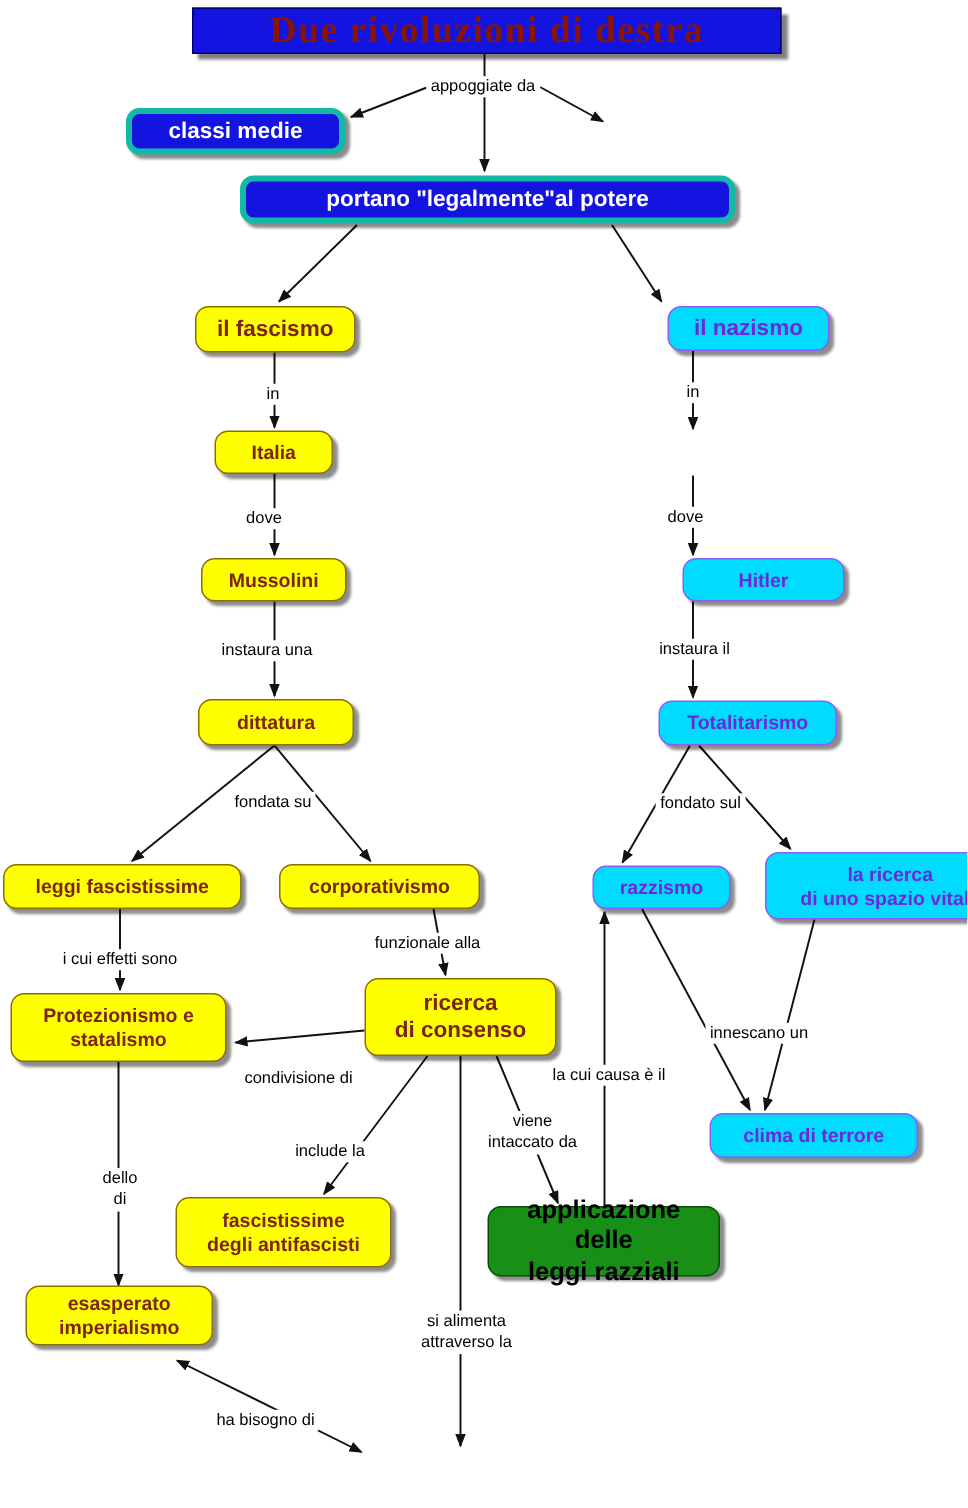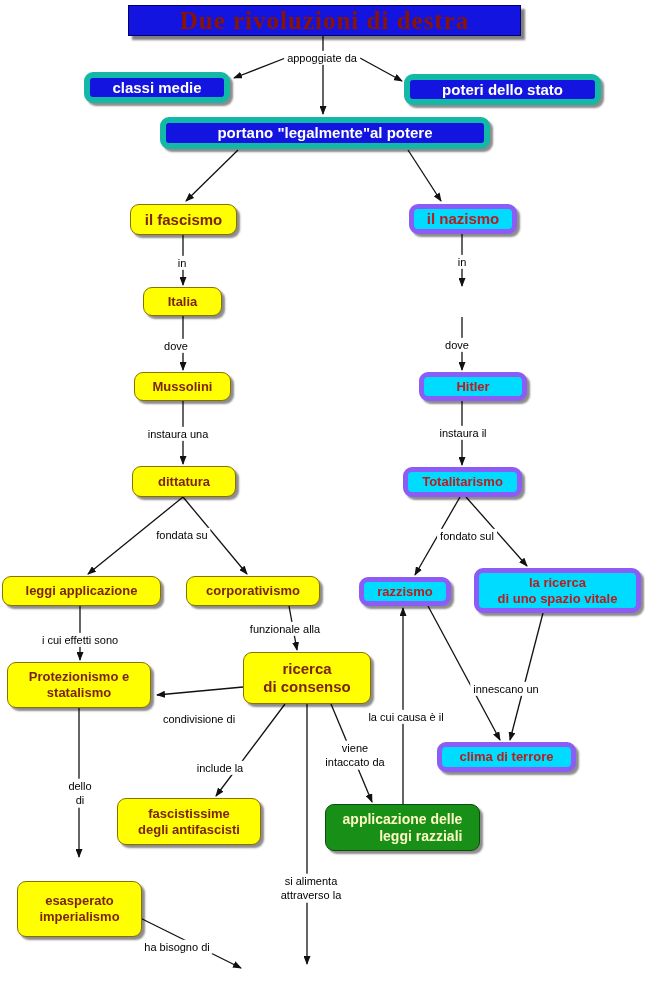--- a/index.html
+++ b/index.html
@@ -6,24 +6,24 @@
   html,body { background:#fff; font-family:"Liberation Sans", sans-serif; }
   .canvas { position:relative; width:645px; height:1005px; background:#fff; overflow:hidden;border-radius:29px; }
 
   .wires { position:absolute; left:0; top:0; z-index:1; }
   .wires line { stroke:var(--line); stroke-width:1.3; }
   .wires .arrhead { fill:var(--line); }
 
   .node { position:absolute; z-index:3; display:flex; align-items:center; justify-content:center;
           text-align:center; font-weight:bold; border-radius:9px; line-height:1.2;
           white-space:pre-line; box-shadow:3px 3px 2px rgba(0,0,0,0.45); padding:2px 6px; }
-  .node.blue   { background:var(--blue);   color:#ffffff; border:6px solid #14b8a6; font-size:15px; }
-  .node.cyan   { background:var(--cyan);   color:#b91c1c; border:5px solid #8b5cf6; font-size:13px; }
+  .node.blue   { background:var(--blue);   color:#ffffff; border:4px solid #14b8a6; font-size:15px; }
+  .node.cyan   { background:var(--cyan);   color:#6d28d9; border:1px solid #8b5cf6; font-size:13px;margin-left:36px; }
   .node.yellow { background:var(--yellow); color:var(--yellow-text); border:1px solid #8a7000; font-size:13px; }
-  .node.green  { background:var(--green);  color:#fef9c3; border:1px solid #0b4d0b; font-size:14px;text-align:right; }
+  .node.green  { background:var(--green);  color:#000000; border:1px solid #0b4d0b; font-size:17px; }
   .node.big    { font-size:15px; }
 
   .node-title { position:absolute; z-index:3; display:flex; align-items:center; justify-content:center;
                 background:var(--blue); color:var(--title-text);
                 font-family:"Liberation Serif", serif; font-weight:bold; font-size:25px; letter-spacing:1px;
                 border:1px solid #000070; box-shadow:4px 4px 2px rgba(0,0,0,0.5); }
 
   .lbl { position:absolute; z-index:2; transform:translate(-50%,-50%); background:#ffffff; color:#000;
          font-size:11px; line-height:1.3; text-align:center; white-space:pre-line; padding:0 3px; }
 </style>
@@ -65,36 +65,35 @@
     <line x1="543" y1="613" x2="510" y2="740" marker-end="url(#arr)"></line>
     <line x1="462" y1="234" x2="462" y2="286" marker-end="url(#arr)"></line>
     <line x1="462" y1="317" x2="462" y2="370" marker-end="url(#arr)"></line>
     <line x1="462" y1="401" x2="462" y2="465" marker-end="url(#arr)"></line>
     <line x1="118" y1="907" x2="241" y2="968" marker-start="url(#arrs)" marker-end="url(#arr)"></line>
   </svg>
 
   <div class="node-title" style="left:128px;top:5px;width:393px;height:31px">Due rivoluzioni di destra</div>
 
   <div class="node blue" style="left:84px;top:72px;width:146px;height:31px">classi medie</div>
-  <div class="node blue" style="left:404px;top:74px;width:197px;height:31px">poteri dello stato</div>
   <div class="node blue" style="left:160px;top:117px;width:330px;height:32px">portano "legalmente"al potere</div>
 
   <div class="node yellow big" style="left:130px;top:204px;width:107px;height:31px">il fascismo</div>
   <div class="node yellow" style="left:143px;top:287px;width:79px;height:29px">Italia</div>
   <div class="node yellow" style="left:134px;top:372px;width:97px;height:29px">Mussolini</div>
   <div class="node yellow" style="left:132px;top:466px;width:104px;height:31px">dittatura</div>
-  <div class="node yellow" style="left:2px;top:576px;width:159px;height:30px">leggi applicazione</div>
+  <div class="node yellow" style="left:2px;top:576px;width:159px;height:30px">leggi fascistissime</div>
   <div class="node yellow" style="left:186px;top:576px;width:134px;height:30px">corporativismo</div>
   <div class="node yellow" style="left:7px;top:662px;width:144px;height:46px">Protezionismo e
 statalismo</div>
   <div class="node yellow big" style="left:243px;top:652px;width:128px;height:52px">ricerca
 di consenso</div>
   <div class="node yellow" style="left:117px;top:798px;width:144px;height:47px">fascistissime
 degli antifascisti</div>
-  <div class="node yellow" style="left:17px;top:881px;width:125px;height:56px">esasperato
+  <div class="node yellow" style="left:17px;top:857px;width:125px;height:40px">esasperato
 imperialismo</div>
 
   <div class="node cyan big" style="left:409px;top:204px;width:108px;height:30px">il nazismo</div>
   <div class="node cyan" style="left:419px;top:372px;width:108px;height:29px">Hitler</div>
   <div class="node cyan" style="left:403px;top:467px;width:119px;height:30px">Totalitarismo</div>
   <div class="node cyan" style="left:359px;top:577px;width:92px;height:29px">razzismo</div>
   <div class="node cyan" style="left:474px;top:568px;width:167px;height:45px">la ricerca
 di uno spazio vitale</div>
   <div class="node cyan" style="left:437px;top:742px;width:139px;height:30px">clima di terrore</div>
 

